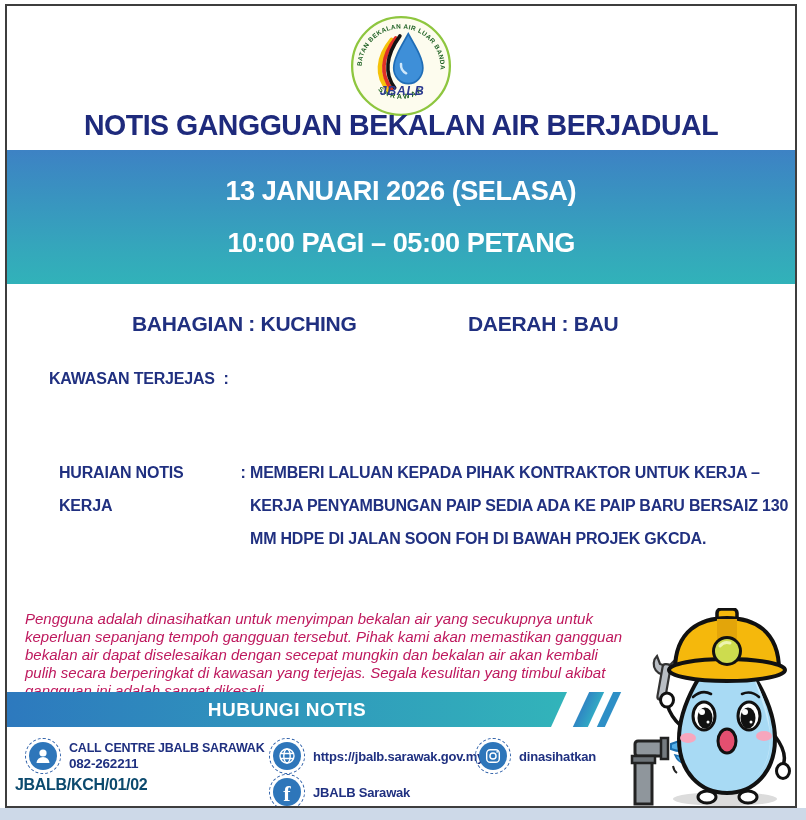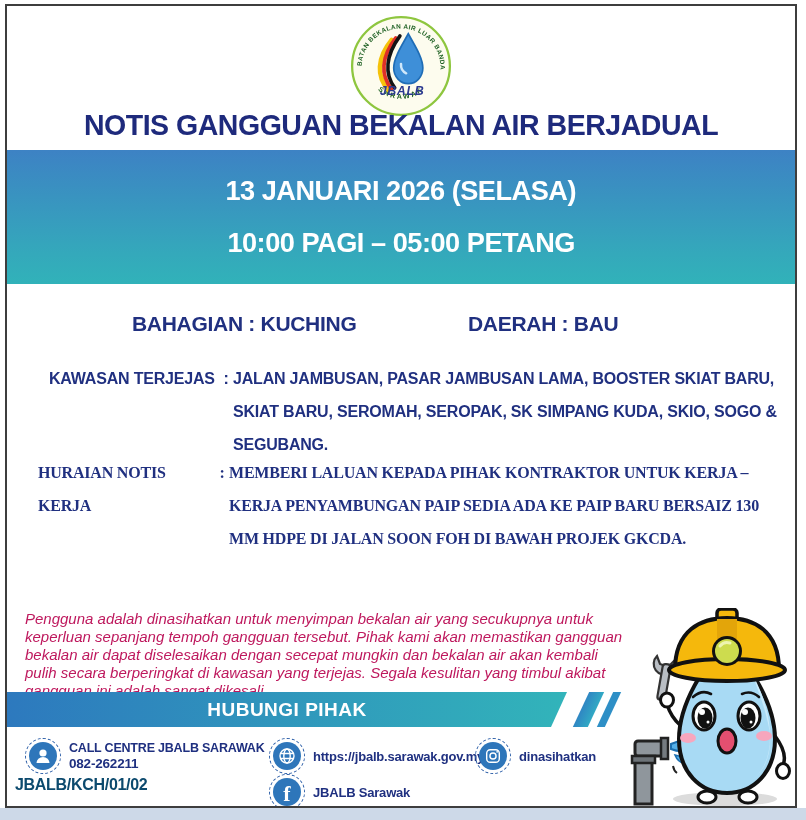--- a/index.html
+++ b/index.html
@@ -18,21 +18,21 @@
   .date-band .line{color:#ffffff;font-size:28px;font-weight:bold;letter-spacing:-0.5px;
                    transform:scaleX(0.97);}
   .region-row{position:absolute;top:306px;left:0;width:100%;height:30px;color:#203080;
               font-weight:bold;font-size:21px;letter-spacing:-0.3px;}
   .bahagian{position:absolute;left:125px;}
   .daerah{position:absolute;left:425px;margin-left:36px;}
   .section{position:absolute;display:flex;color:#203080;font-weight:bold;font-size:16px;
            letter-spacing:-0.2px;line-height:33px;}
   .section.kawasan{left:42px;top:356px;}
   .section.kawasan .sec-label{width:170px;}
-  .section.huraian{left:31px;top:450px;font-family:Liberation Serif, serif;}
+  .section.huraian{left:52px;top:450px;}
   .section.huraian .sec-label{width:177px;}
   .sec-colon{width:14px;text-align:center;}
   .sec-text{width:548px;}
   .advisory{position:absolute;left:18px;top:604px;width:602px;margin:0;
             font-style:italic;font-size:15px;line-height:1.2;color:#be185d;font-weight:500;}
   .hubungi-band{position:absolute;left:0;top:686px;width:560px;height:35px;
                 background:linear-gradient(90deg,#2d79be 0%,#32b4ba 100%);
                 clip-path:polygon(0 0,100% 0,calc(100% - 16px) 100%,0 100%);
                 display:flex;align-items:center;justify-content:center;}
   .hubungi-band .label{color:#ffffff;font-weight:bold;font-size:19px;letter-spacing:0.5px;}
@@ -92,33 +92,32 @@
     </div>
 
     <div class="region-row">
       <span class="bahagian">BAHAGIAN : KUCHING</span>
       <span class="daerah">DAERAH : BAU</span>
     </div>
 
     <div class="section kawasan">
       <div class="sec-label">KAWASAN TERJEJAS</div>
       <div class="sec-colon">:</div>
-      <div class="sec-text">JALAN JAMBUSAN, PASAR JAMBUSAN LAMA, BOOSTER SKIAT BARU, SKIAT BARU, SEROMAH, SEROPAK, SK SIMPANG KUDA, SKIO, SOGO &amp; SEGUBANG.</div>
     </div>
 
     <div class="section huraian">
       <div class="sec-label">HURAIAN NOTIS KERJA</div>
       <div class="sec-colon">:</div>
       <div class="sec-text">MEMBERI LALUAN KEPADA PIHAK KONTRAKTOR UNTUK KERJA – KERJA PENYAMBUNGAN PAIP SEDIA ADA KE PAIP BARU BERSAIZ 130 MM HDPE DI JALAN SOON FOH DI BAWAH PROJEK GKCDA.</div>
     </div>
 
     <p class="advisory">Pengguna adalah dinasihatkan untuk menyimpan bekalan air yang secukupnya untuk keperluan sepanjang tempoh gangguan tersebut. Pihak kami akan memastikan gangguan bekalan air dapat diselesaikan dengan secepat mungkin dan bekalan air akan kembali pulih secara berperingkat di kawasan yang terjejas. Segala kesulitan yang timbul akibat gangguan ini adalah sangat dikesali.</p>
 
     <div class="hubungi-band">
-      <span class="label">HUBUNGI PIHAK</span>
+      <span class="label">HUBUNGI NOTIS</span>
     </div>
     <div class="stripe stripe1"></div>
     <div class="stripe stripe2"></div>
 
     <div class="contact" style="left:18px;top:732px;justify-content:flex-end;">
       <div class="icon-ring">
         <div class="icon-circle">
           <svg width="20" height="20" viewBox="0 0 20 20">
             <circle cx="10" cy="7" r="3.6" fill="#ffffff"></circle>
             <path d="M3.5,17 a6.5,6 0 0 1 13,0 Z" fill="#ffffff"></path>

